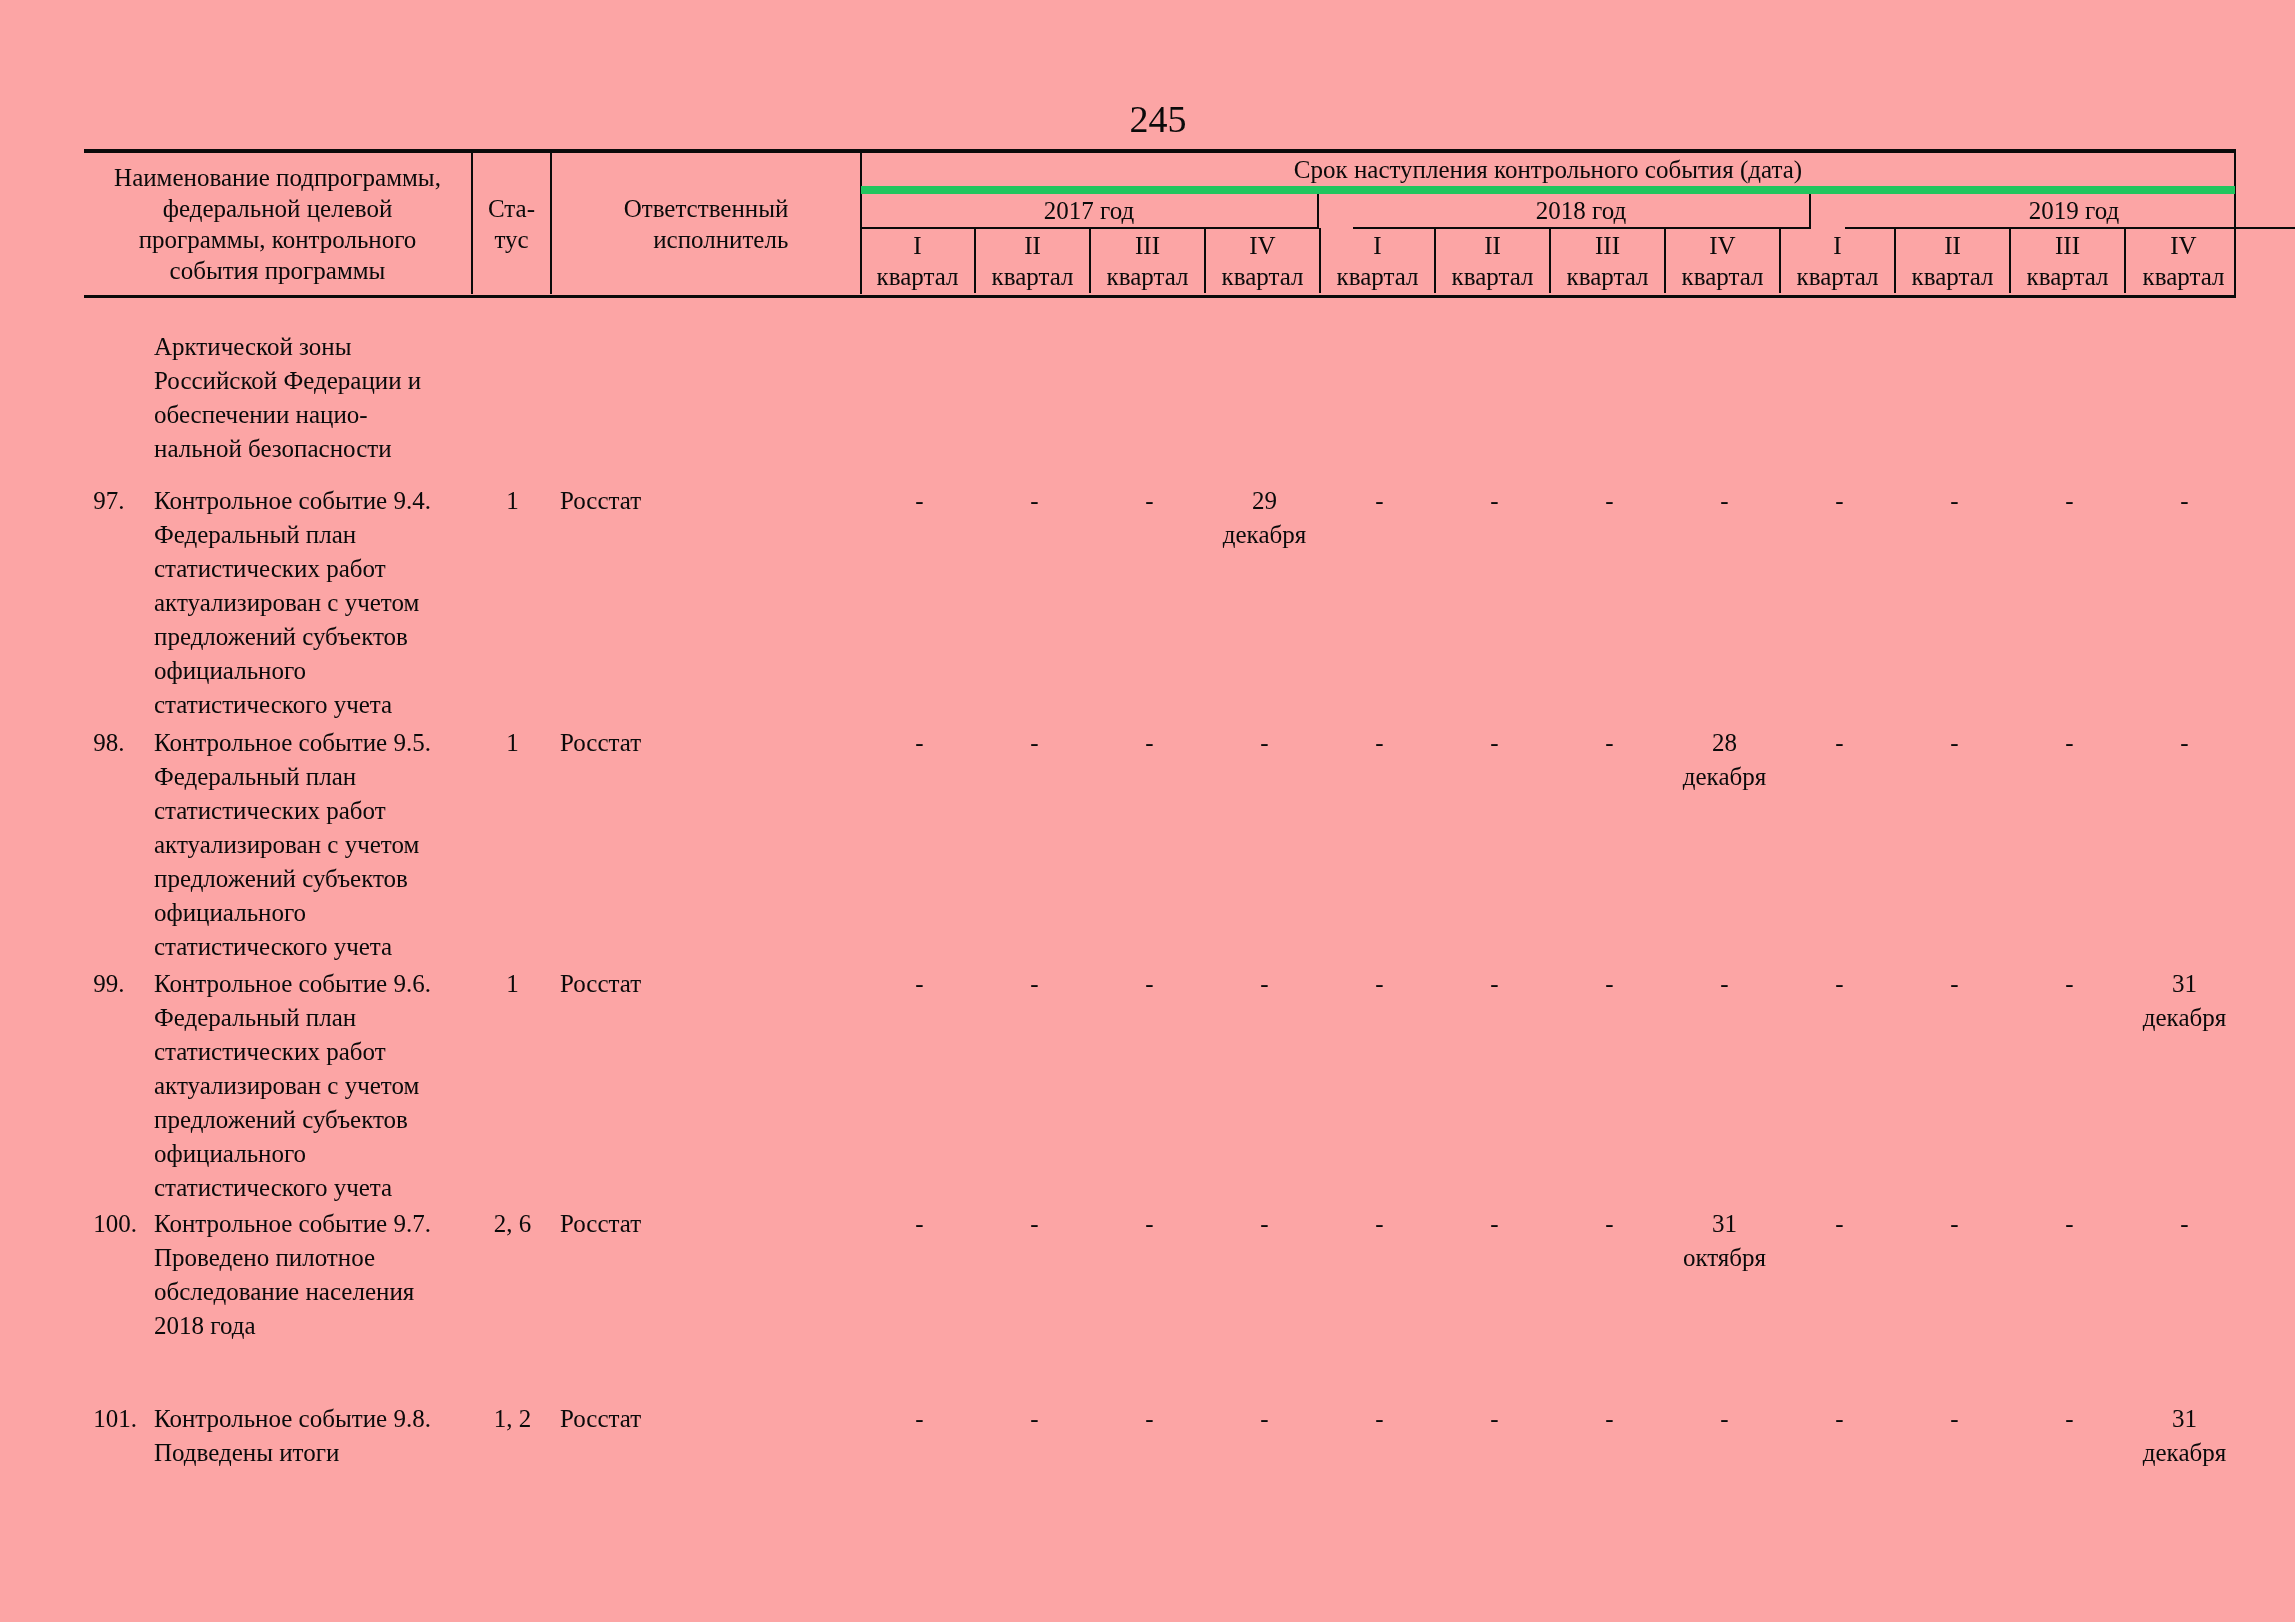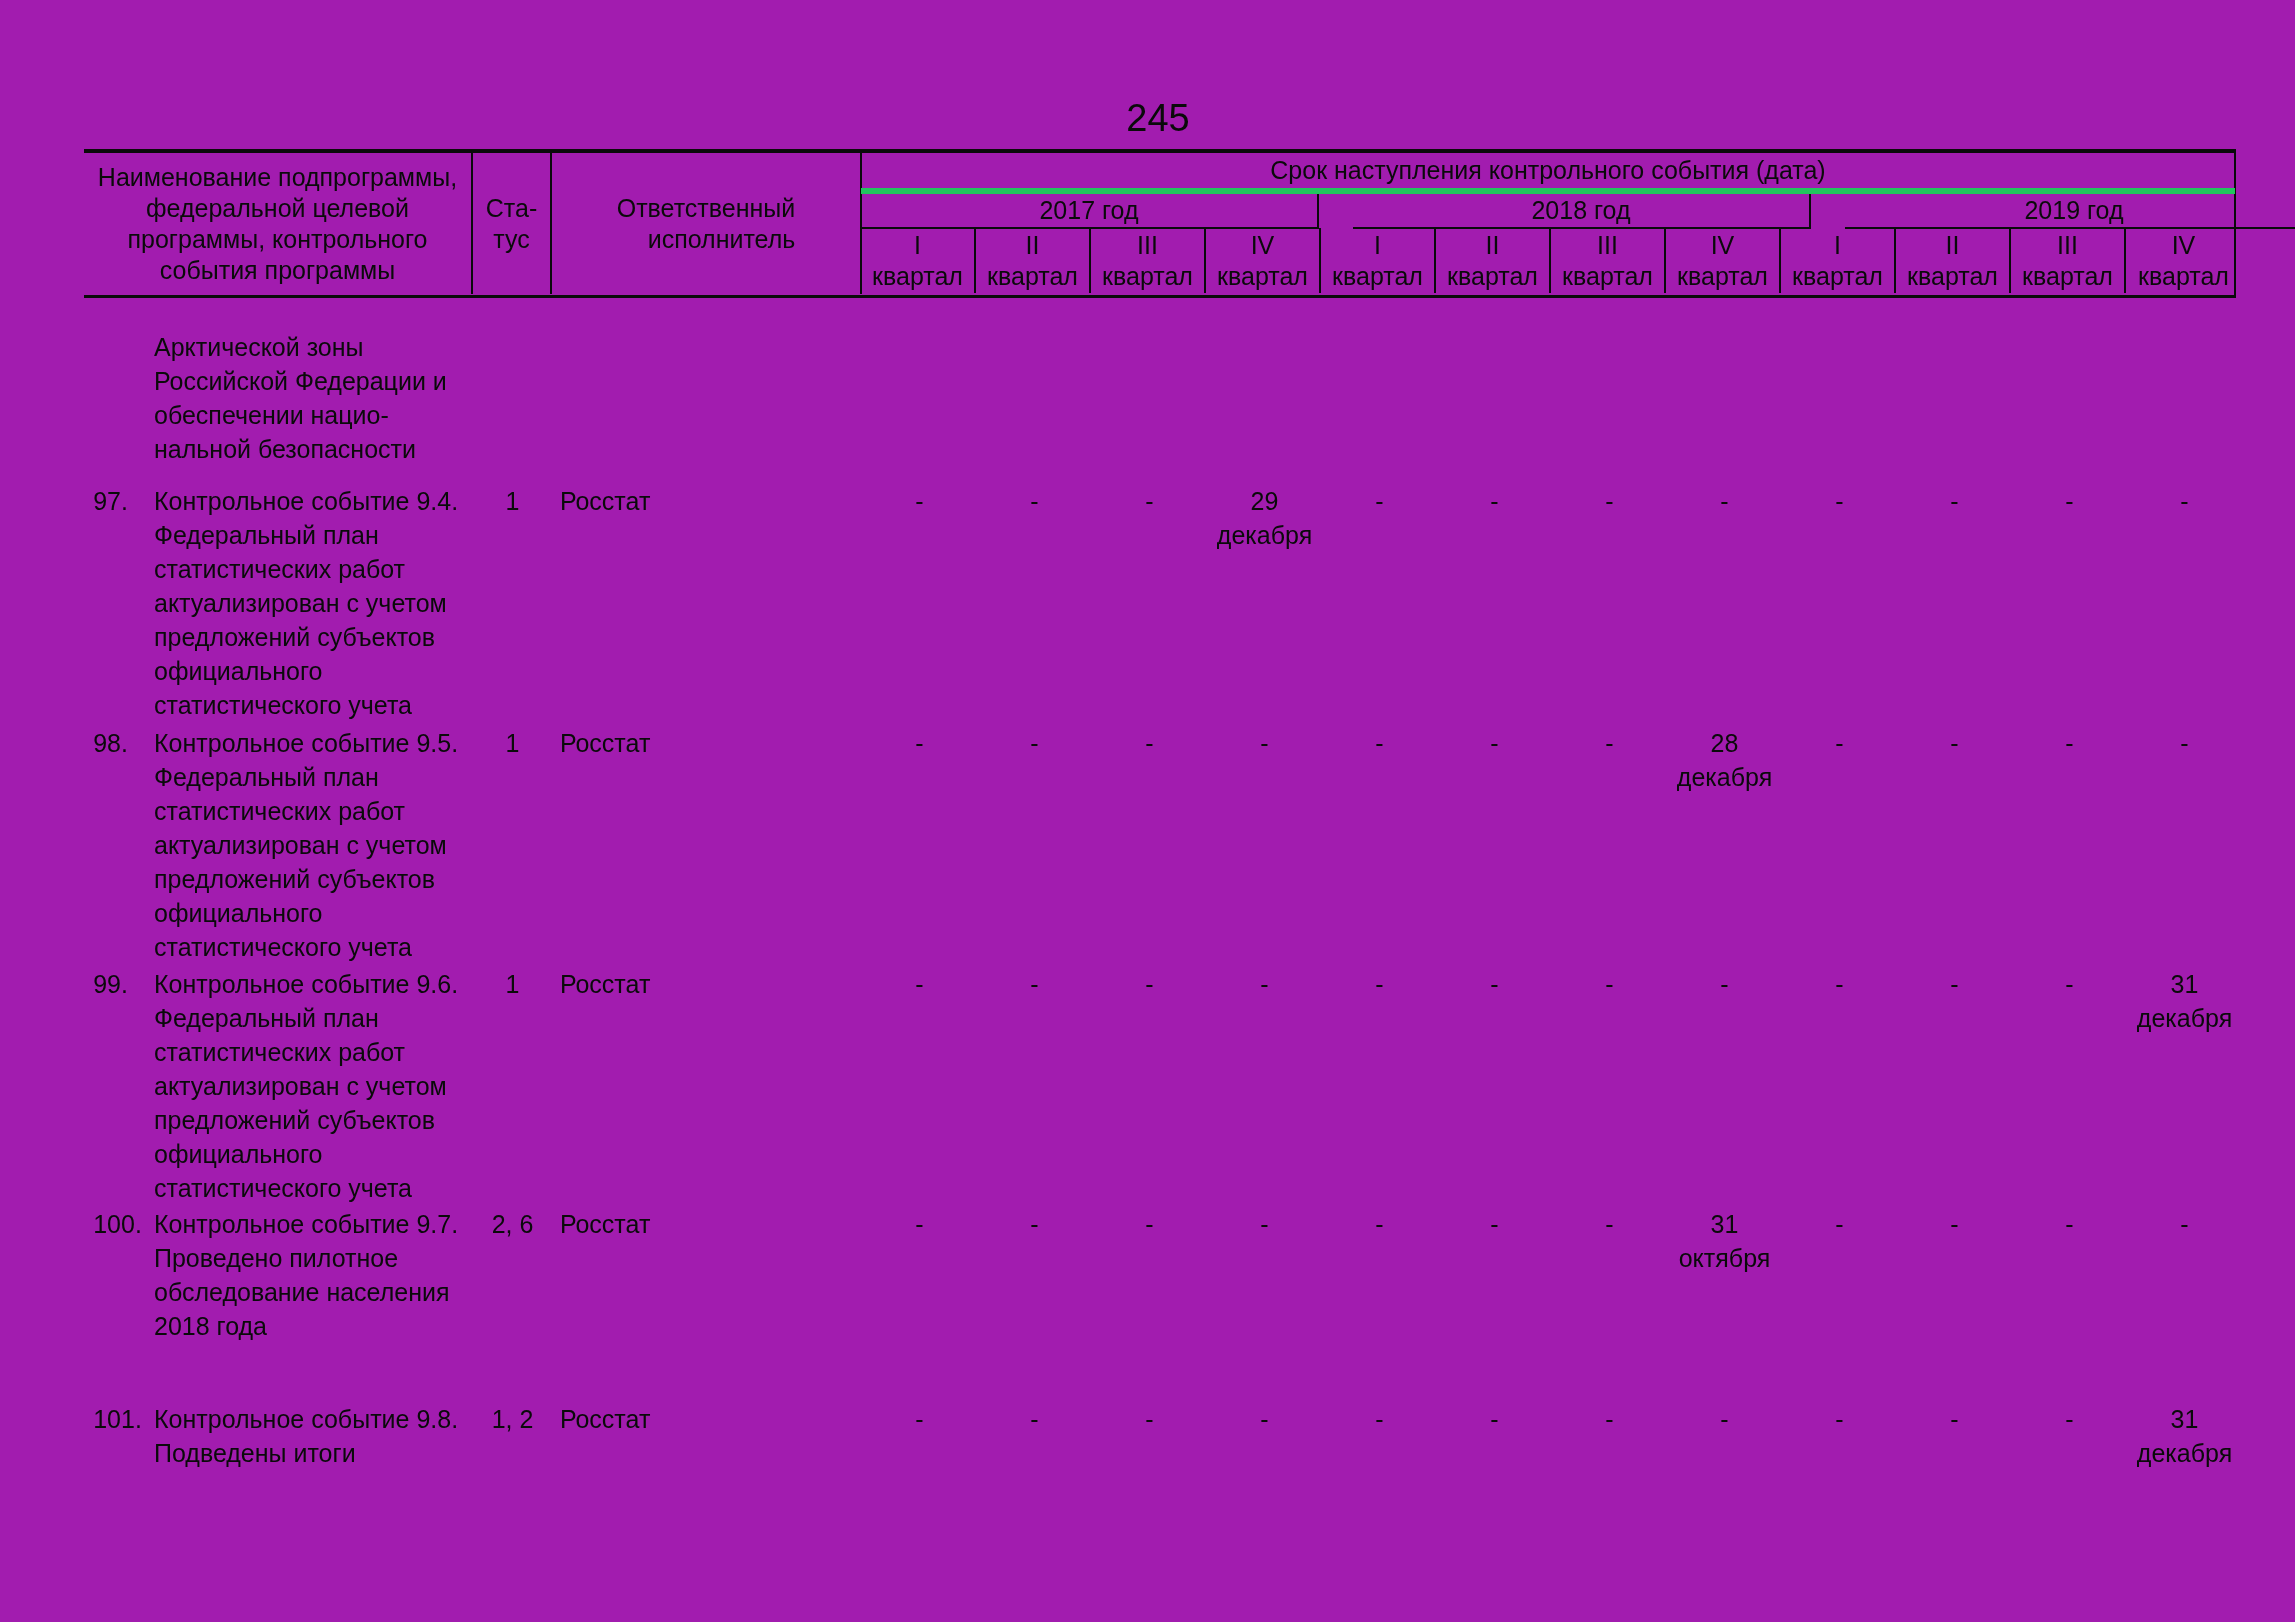--- a/index.html
+++ b/index.html
@@ -1,22 +1,22 @@
 <!DOCTYPE html>
 <html lang="ru" style="font-size:10.5px"><head>
 <meta charset="utf-8">
 <style>
   * { margin: 0; padding: 0; box-sizing: border-box; }
   html, body { background: #e8e8e8; }
   .page {
     position: relative;
     width: 2295px;
     height: 1622px;
-    background: #a21caf;
-    font-family: Liberation Sans, sans-serif;
+    background: #fca5a5;
+    font-family: Liberation Serif, serif;
     color: #0a0a0a;
     overflow: hidden;
     padding-left: 24px;
   }
   .pagenum {
     position: absolute;
     left: 1099px; top: 97px; width: 118px;
     font-size: 38px; text-align: center;
   }
   
@@ -30,21 +30,21 @@
     font-size: 25px; line-height: 31px;
   }
   .hc {
     position: absolute;
     display: flex; align-items: center; justify-content: center;
     text-align: center; white-space: pre-line;
   }
   .hc-name   { left: 0;      top: 0; width: 389px;  height: 141px; border-right: 2px solid #0a0a0a; }
   .hc-status { left: 389px;  top: 0; width: 79px;  height: 141px; border-right: 2px solid #0a0a0a; }
   .hc-exec   { left: 468px;  top: 0; width: 310px;  height: 141px; border-right: 2px solid #0a0a0a; text-align: right; }
-  .hc-deadline { left: 777px; top: 0; width: 1374px; height: 41px; border-bottom: 6px solid #22c55e; }
+  .hc-deadline { left: 777px; top: 0; width: 1374px; height: 41px; border-bottom: 8px solid #22c55e; }
   .hrow-years    { position: absolute; left: 777px; top: 41px;  width: 1374px; height: 35px;  display: flex; gap: 34px; }
   .hrow-quarters { position: absolute; left: 777px; top: 75px; width: 1374px; height: 65px; display: flex; }
   .ycell {
     flex: 0 0 458px; display: flex; align-items: center; justify-content: center;
     border-bottom: 2px solid #0a0a0a;
   }
   .ycell:not(:last-child) { border-right: 2px solid #0a0a0a; }
   .qcell {
     flex: 0 0 115px; display: flex; align-items: center; justify-content: center;
     text-align: center; white-space: pre-line;

